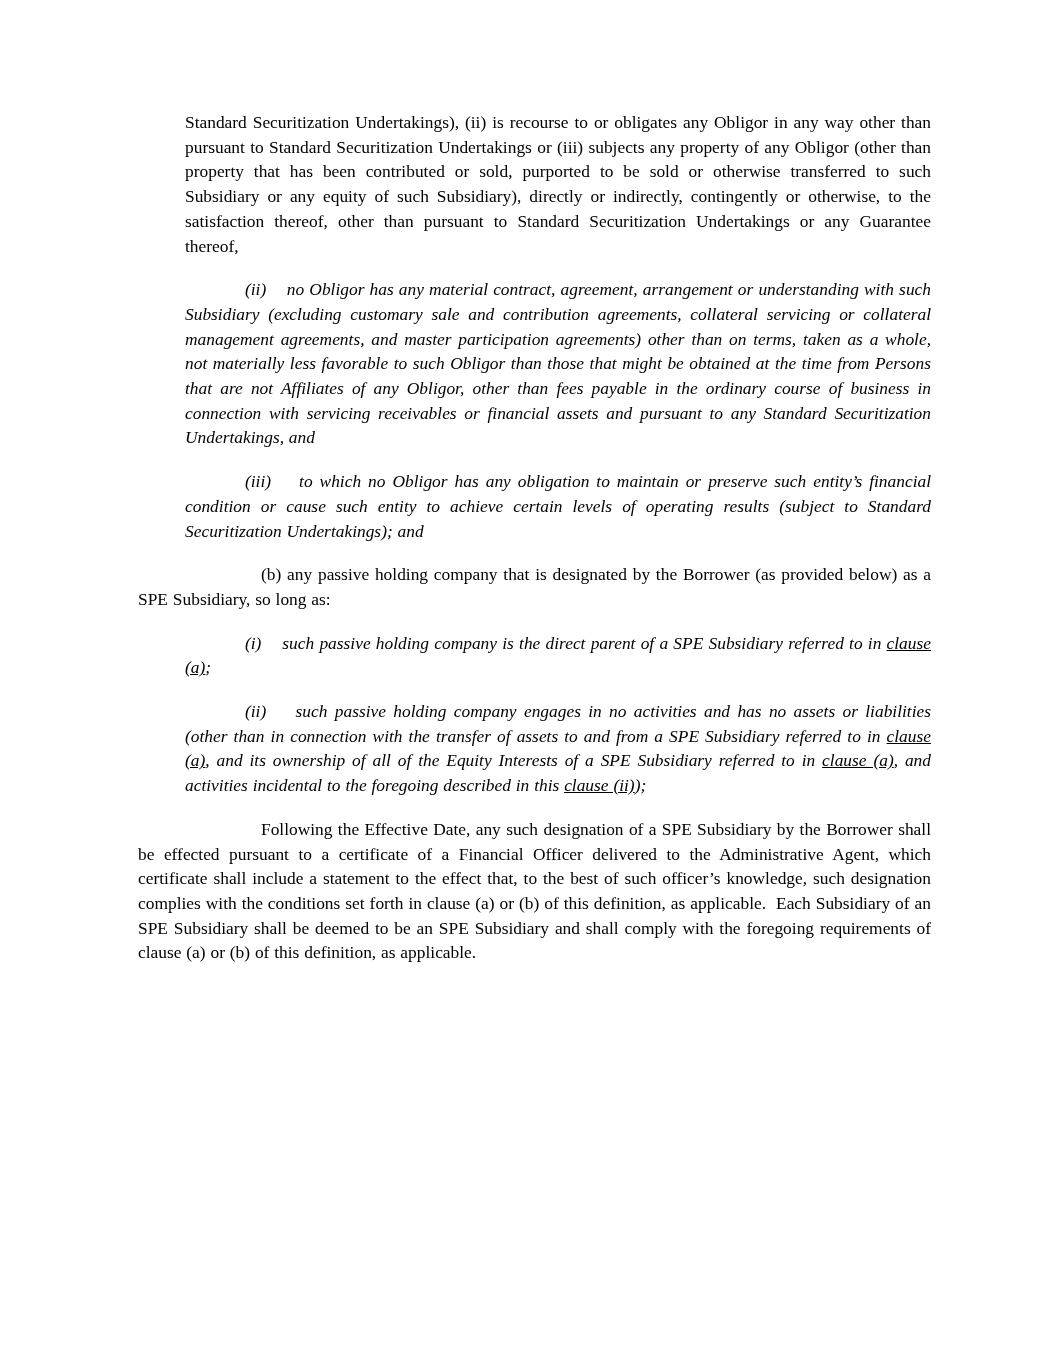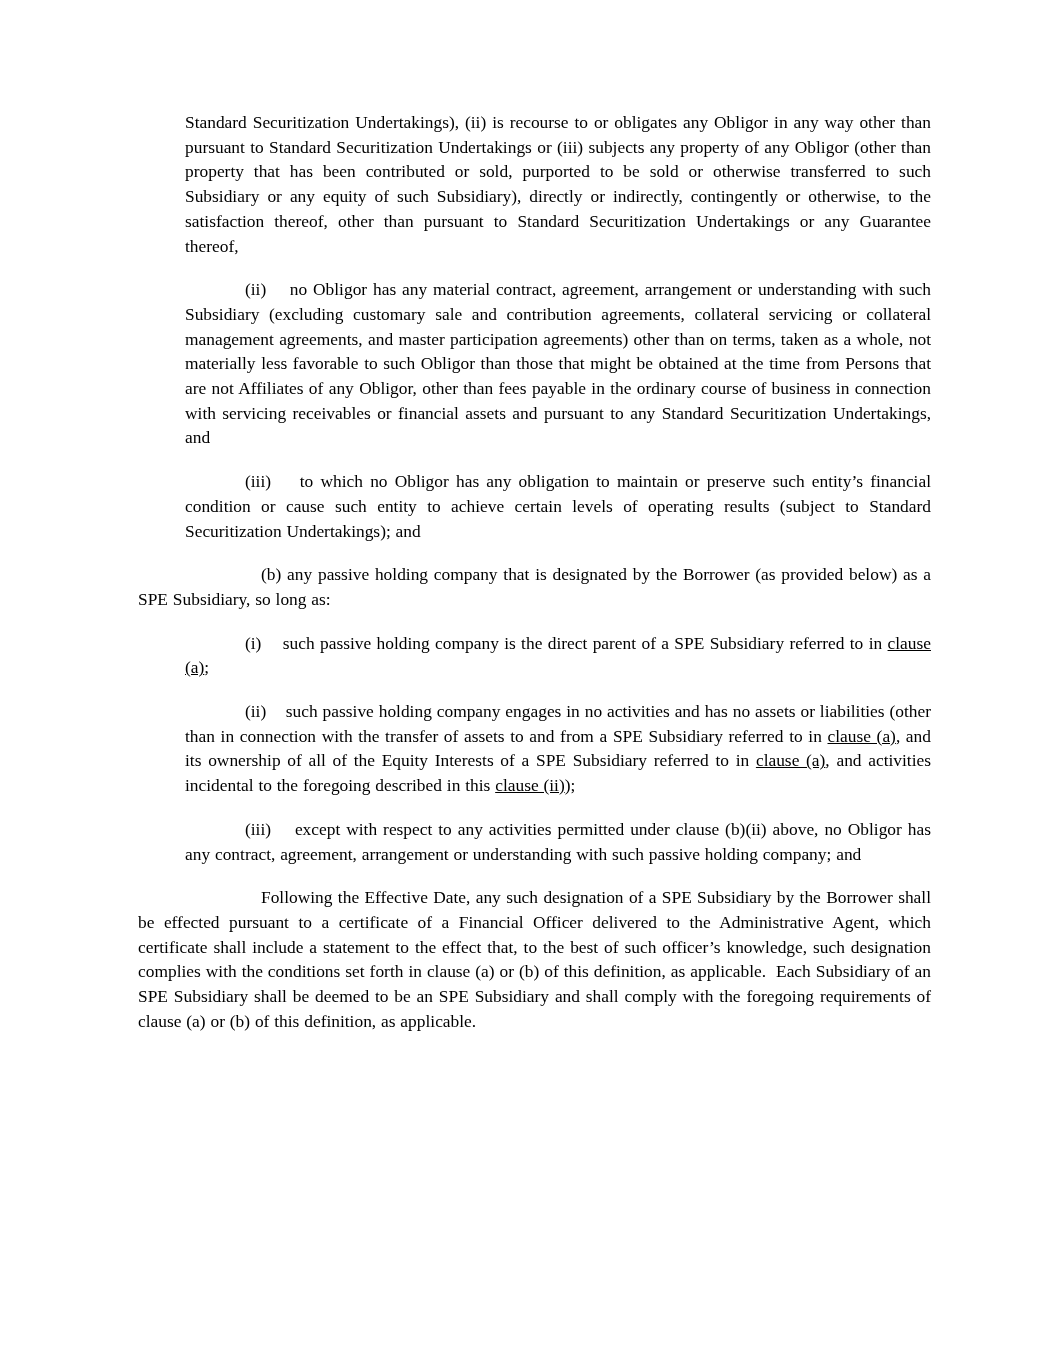--- a/index.html
+++ b/index.html
@@ -29,20 +29,21 @@
     margin: 0 0 19px 0;
     word-spacing: 0.5px;
   }
   
   .sub {
     margin-left: 63px;
   }
   
   .sub-indent {
     text-indent: 60px;
+    font-style: italic;
   }
   
   .full-indent {
     text-indent: 123px;
     margin-left: 16px;
   }
   .u {
     text-decoration: underline;
   }
   .footer {
@@ -78,21 +79,20 @@
     <p class="para sub sub-indent">(ii)&nbsp;&nbsp;&nbsp;&nbsp;no Obligor has any material contract, agreement, arrangement or understanding with such Subsidiary (excluding customary sale and contribution agreements, collateral servicing or collateral management agreements, and master participation agreements) other than on terms, taken as a whole, not materially less favorable to such Obligor than those that might be obtained at the time from Persons that are not Affiliates of any Obligor, other than fees payable in the ordinary course of business in connection with servicing receivables or financial assets and pursuant to any Standard Securitization Undertakings, and</p>
 
     <p class="para sub sub-indent">(iii)&nbsp;&nbsp;&nbsp;&nbsp;to which no Obligor has any obligation to maintain or preserve such entity’s financial condition or cause such entity to achieve certain levels of operating results (subject to Standard Securitization Undertakings); and</p>
 
     <p class="para full-indent">(b) any passive holding company that is designated by the Borrower (as provided below) as a SPE Subsidiary, so long as:</p>
 
     <p class="para sub sub-indent"><span>(i)&nbsp;&nbsp;&nbsp;&nbsp;such passive holding company is the direct parent of a SPE Subsidiary referred to in </span><span class="u">clause (a)</span><span>;</span></p>
 
     <p class="para sub sub-indent"><span>(ii)&nbsp;&nbsp;&nbsp;&nbsp;such passive holding company engages in no activities and has no assets or liabilities (other than in connection with the transfer of assets to and from a SPE Subsidiary referred to in </span><span class="u">clause (a)</span><span>, and its ownership of all of the Equity Interests of a SPE Subsidiary referred to in </span><span class="u">clause (a)</span><span>, and activities incidental to the foregoing described in this </span><span class="u">clause (ii)</span><span>);</span></p>
 
-    <p class="para sub sub-indent">(iii)&nbsp;&nbsp;&nbsp;&nbsp;except with respect to any activities permitted under clause (b)(ii) above, no Obligor has any contract, agreement, arrangement or understanding with such passive holding company; and</p>
 
 
     <p class="para full-indent">Following the Effective Date, any such designation of a SPE Subsidiary by the Borrower shall be effected pursuant to a certificate of a Financial Officer delivered to the Administrative Agent, which certificate shall include a statement to the effect that, to the best of such officer’s knowledge, such designation complies with the conditions set forth in clause (a) or (b) of this definition, as applicable.&nbsp; Each Subsidiary of an SPE Subsidiary shall be deemed to be an SPE Subsidiary and shall comply with the foregoing requirements of clause (a) or (b) of this definition, as applicable.</p>
 
   </div>
 
   <div class="footer">
     <span class="page-number">50</span>
     <span class="doc-title">Revolving Credit Borrower</span>
   </div>

